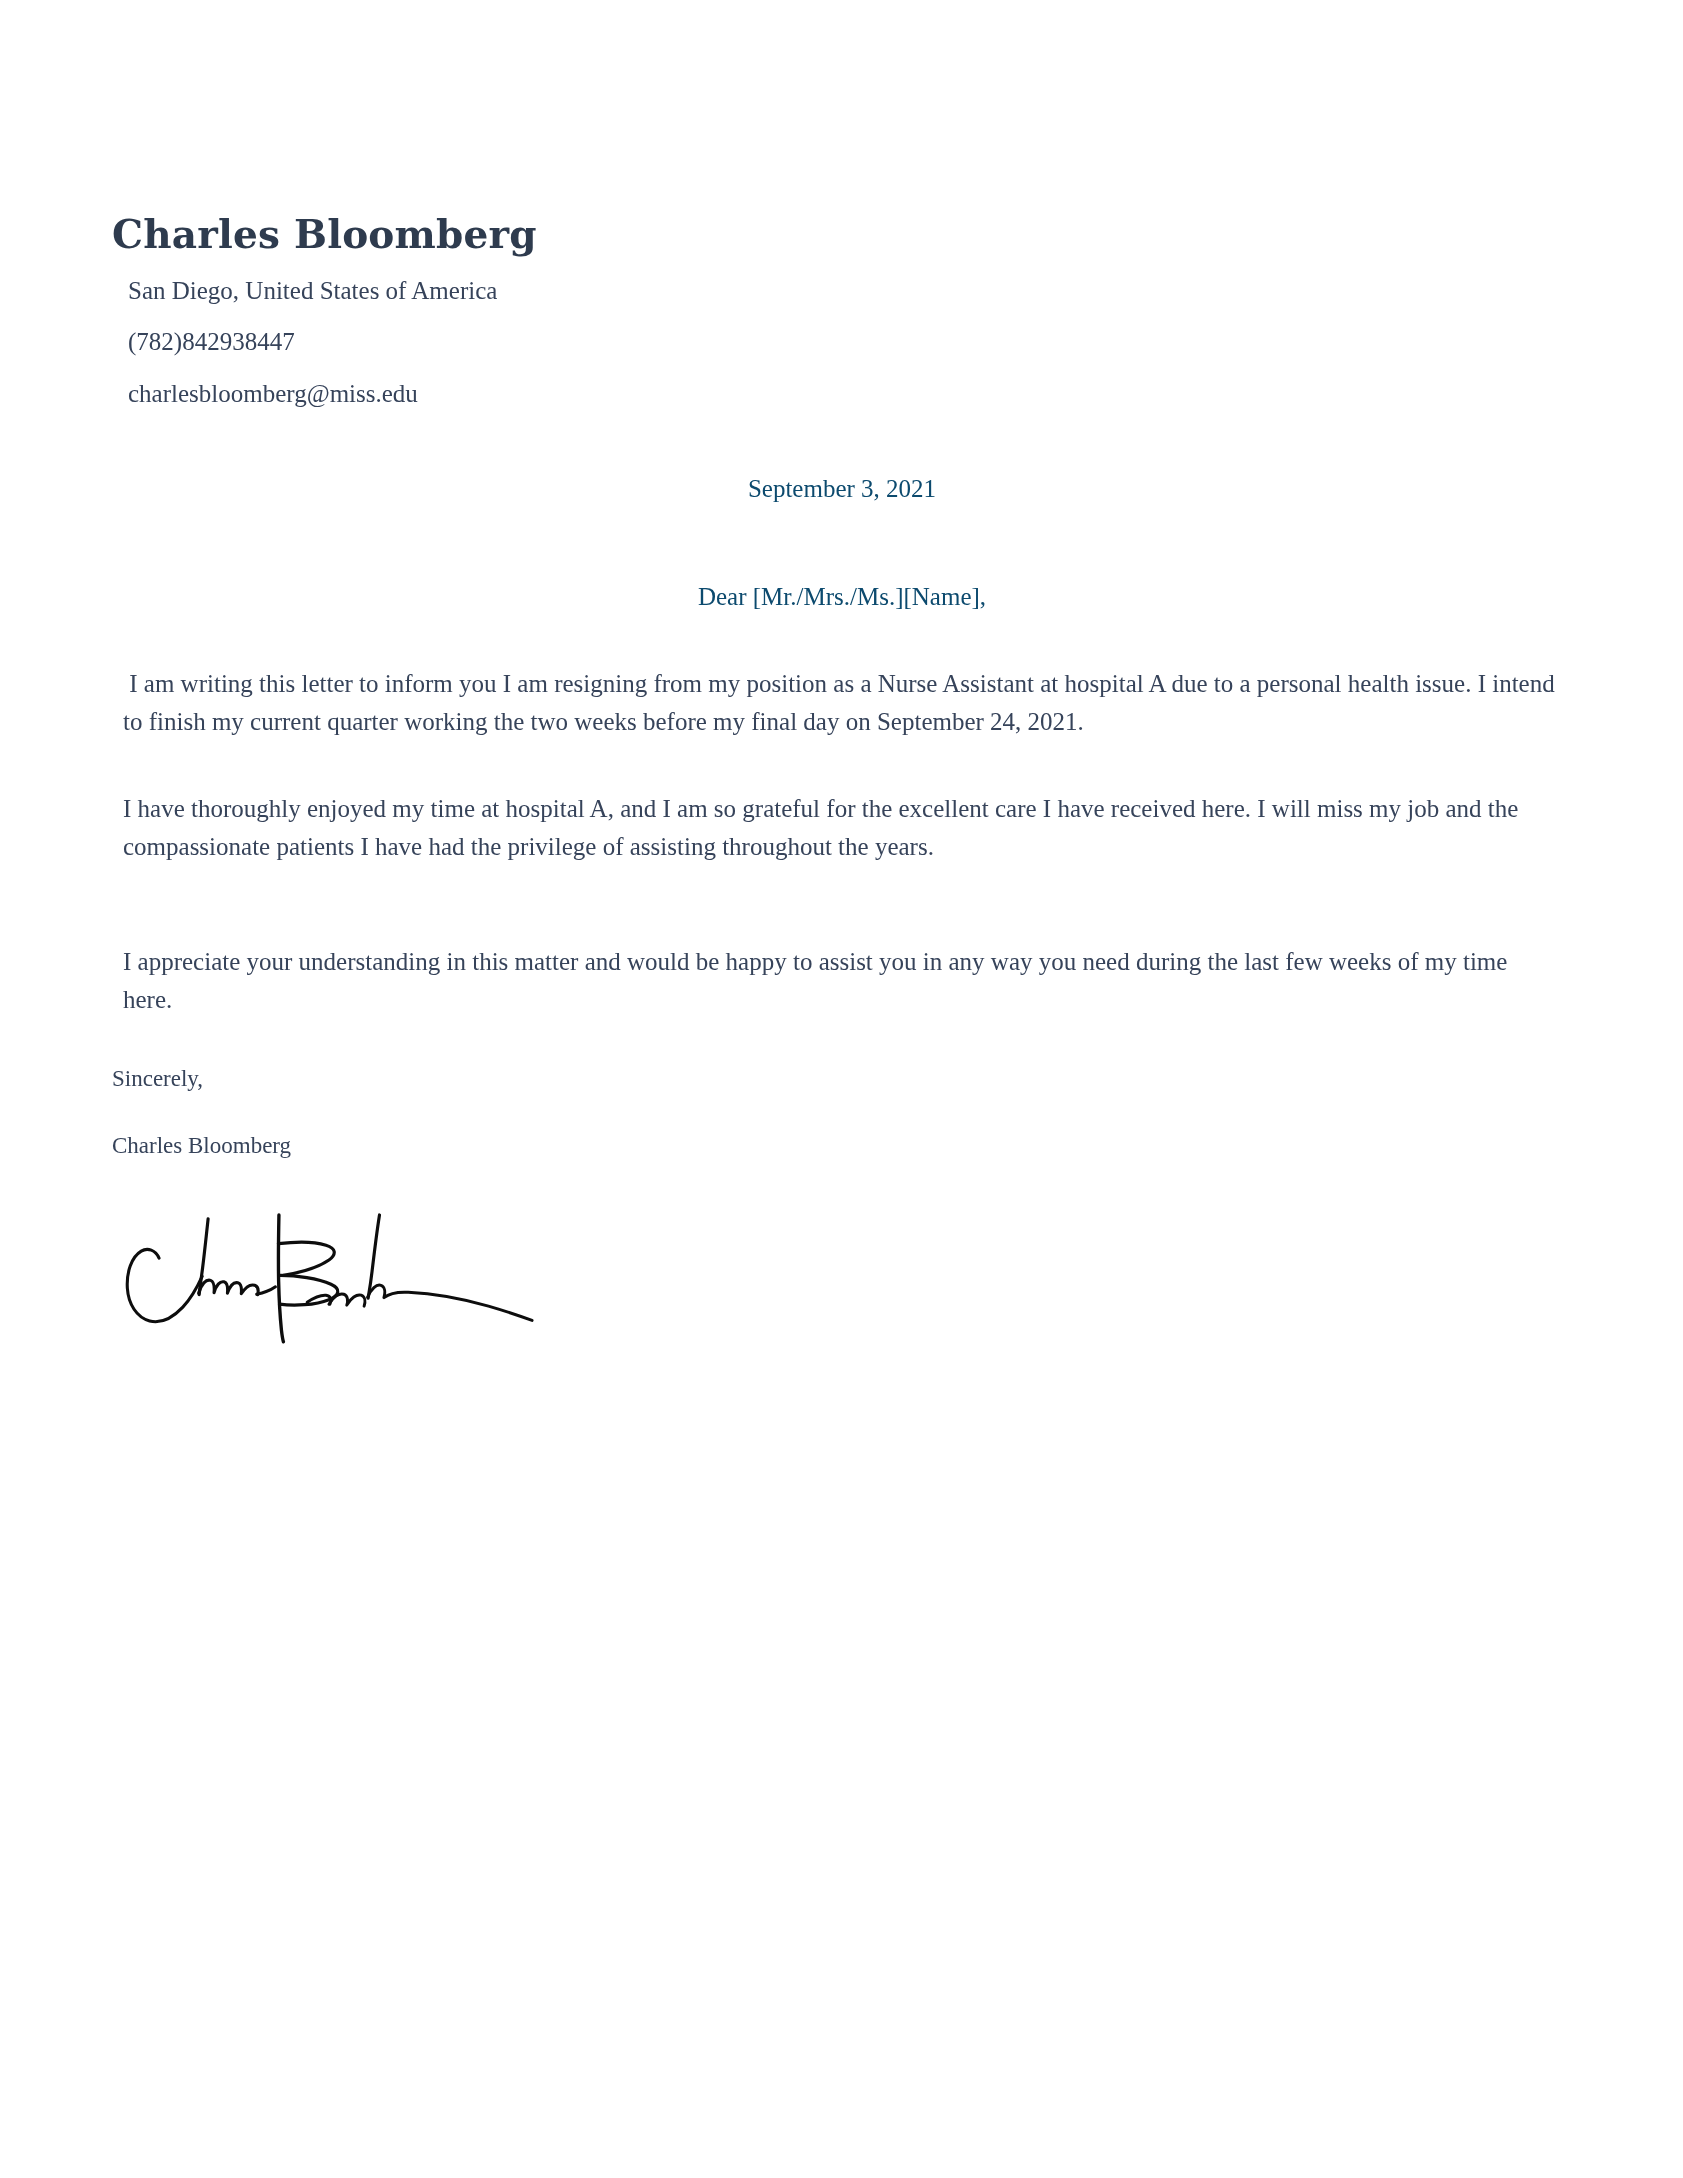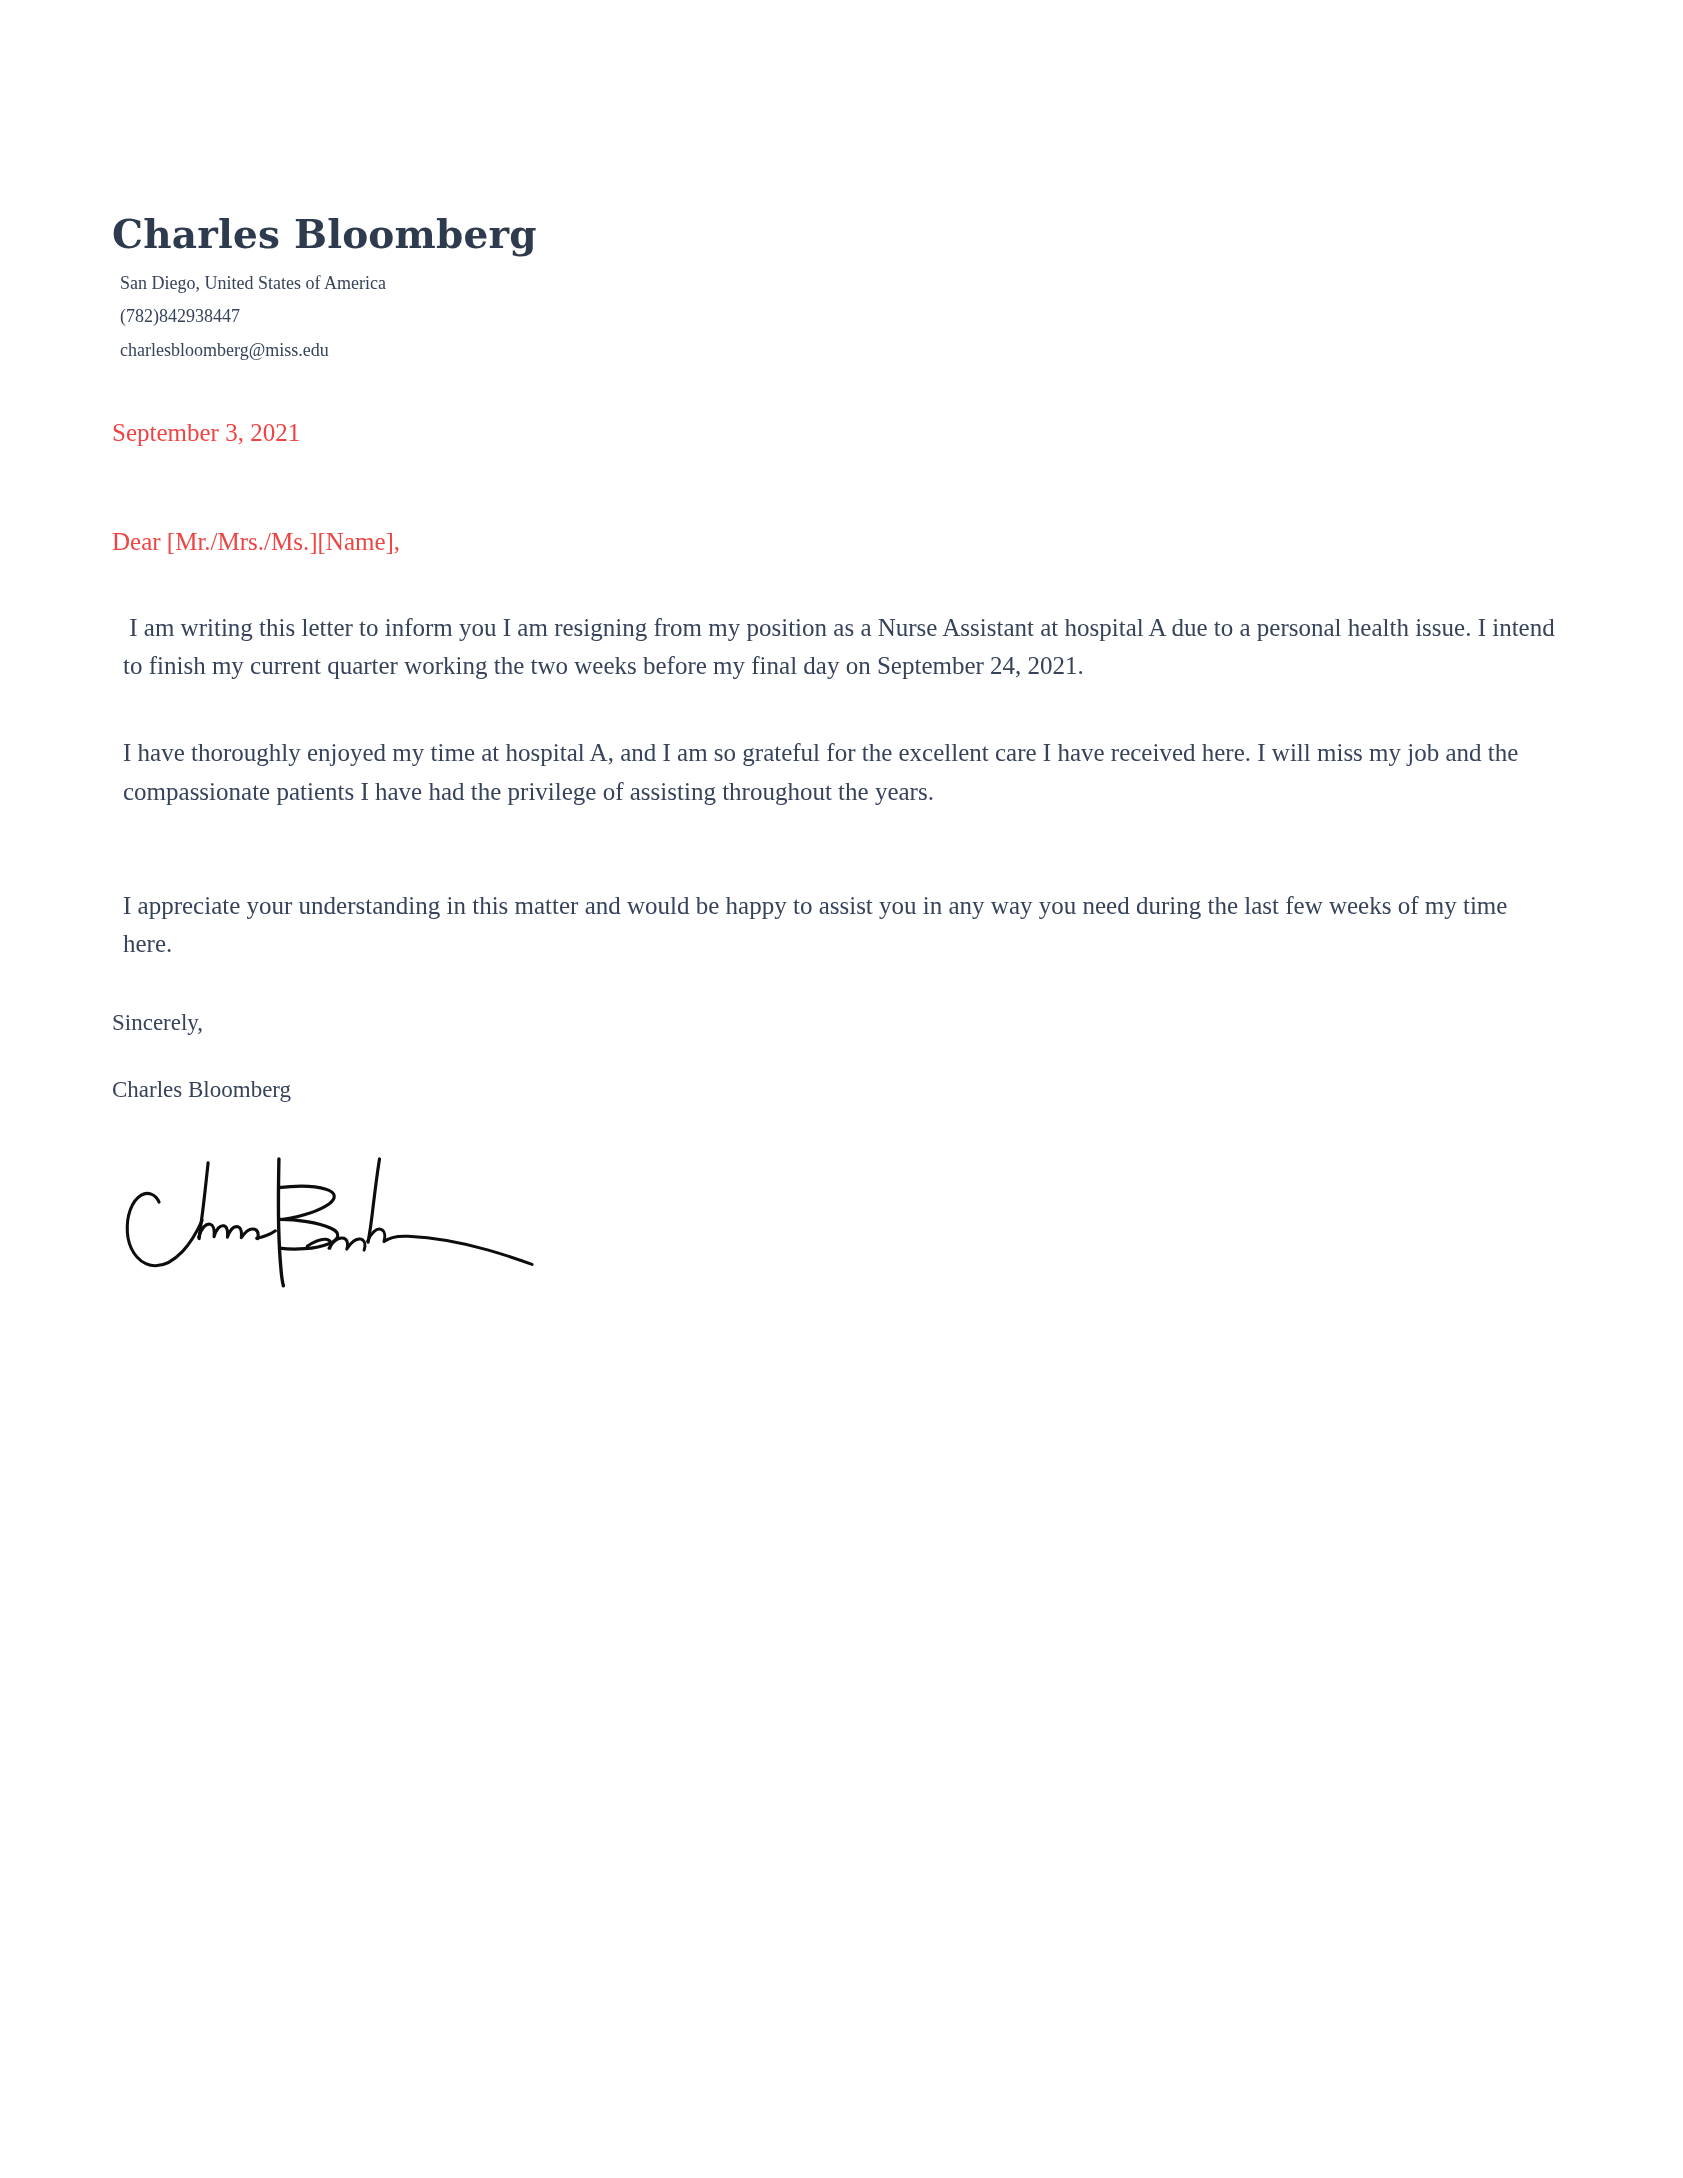--- a/index.html
+++ b/index.html
@@ -33,34 +33,35 @@
     font-family: "DejaVu Serif", "Liberation Serif", serif;
     font-weight: 700;
     font-size: 39px;
     line-height: 1.12;
     letter-spacing: 0.2px;
     color: #2e3b4e;
     margin: 0 0 14px 0;
   }
 
   .contact-line {
-    font-size: 18px;
+    font-size: 25px;
     line-height: 1.42;
     color: #36435a;
-    margin: 8px;
+    margin: 16px;
     white-space: pre-wrap;
   }
 
   
   .meta-line {
     font-size: 25px;
     line-height: 1.45;
-    color: #ef4444;
+    color: #0c4a6e;
     margin: 0;
     white-space: pre-wrap;
+    text-align: center;
   }
 
   .gap-date       { height: 44px; }
   .gap-company    { height: 36px; }
   .gap-salutation { height: 36px; }
   .gap-body       { height: 38px; }
   .gap-para       { height: 27px; }
   .gap-closing    { height: 32px; }
   .gap-signoff    { height: 33px; }
 

